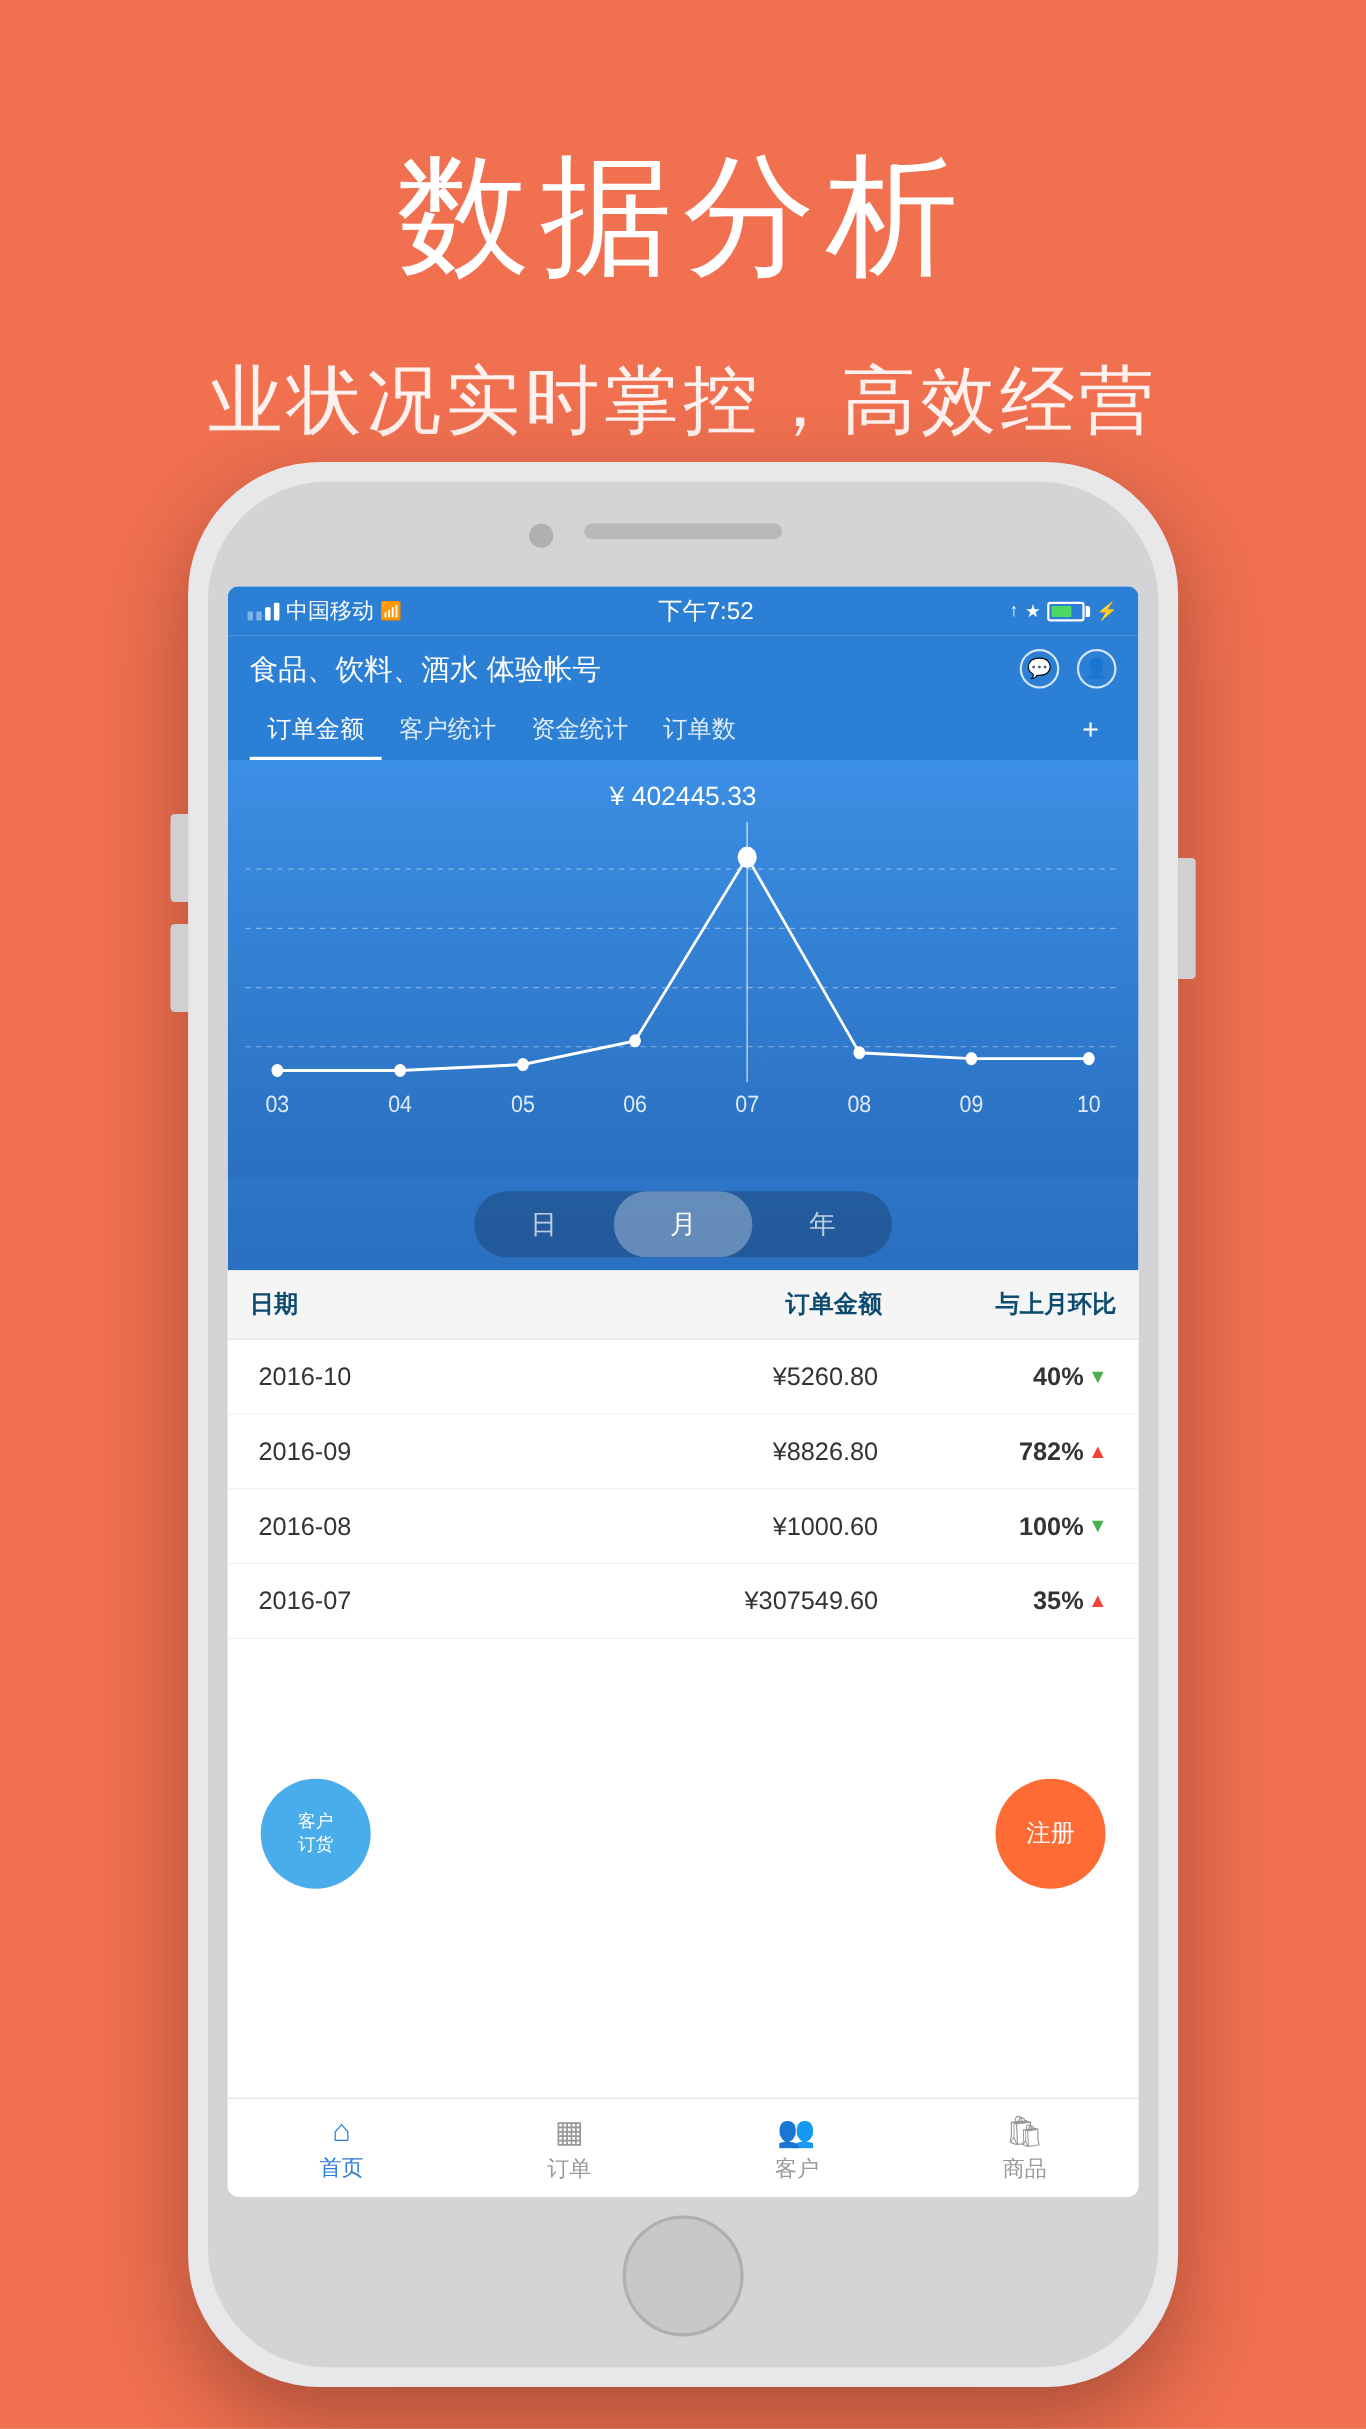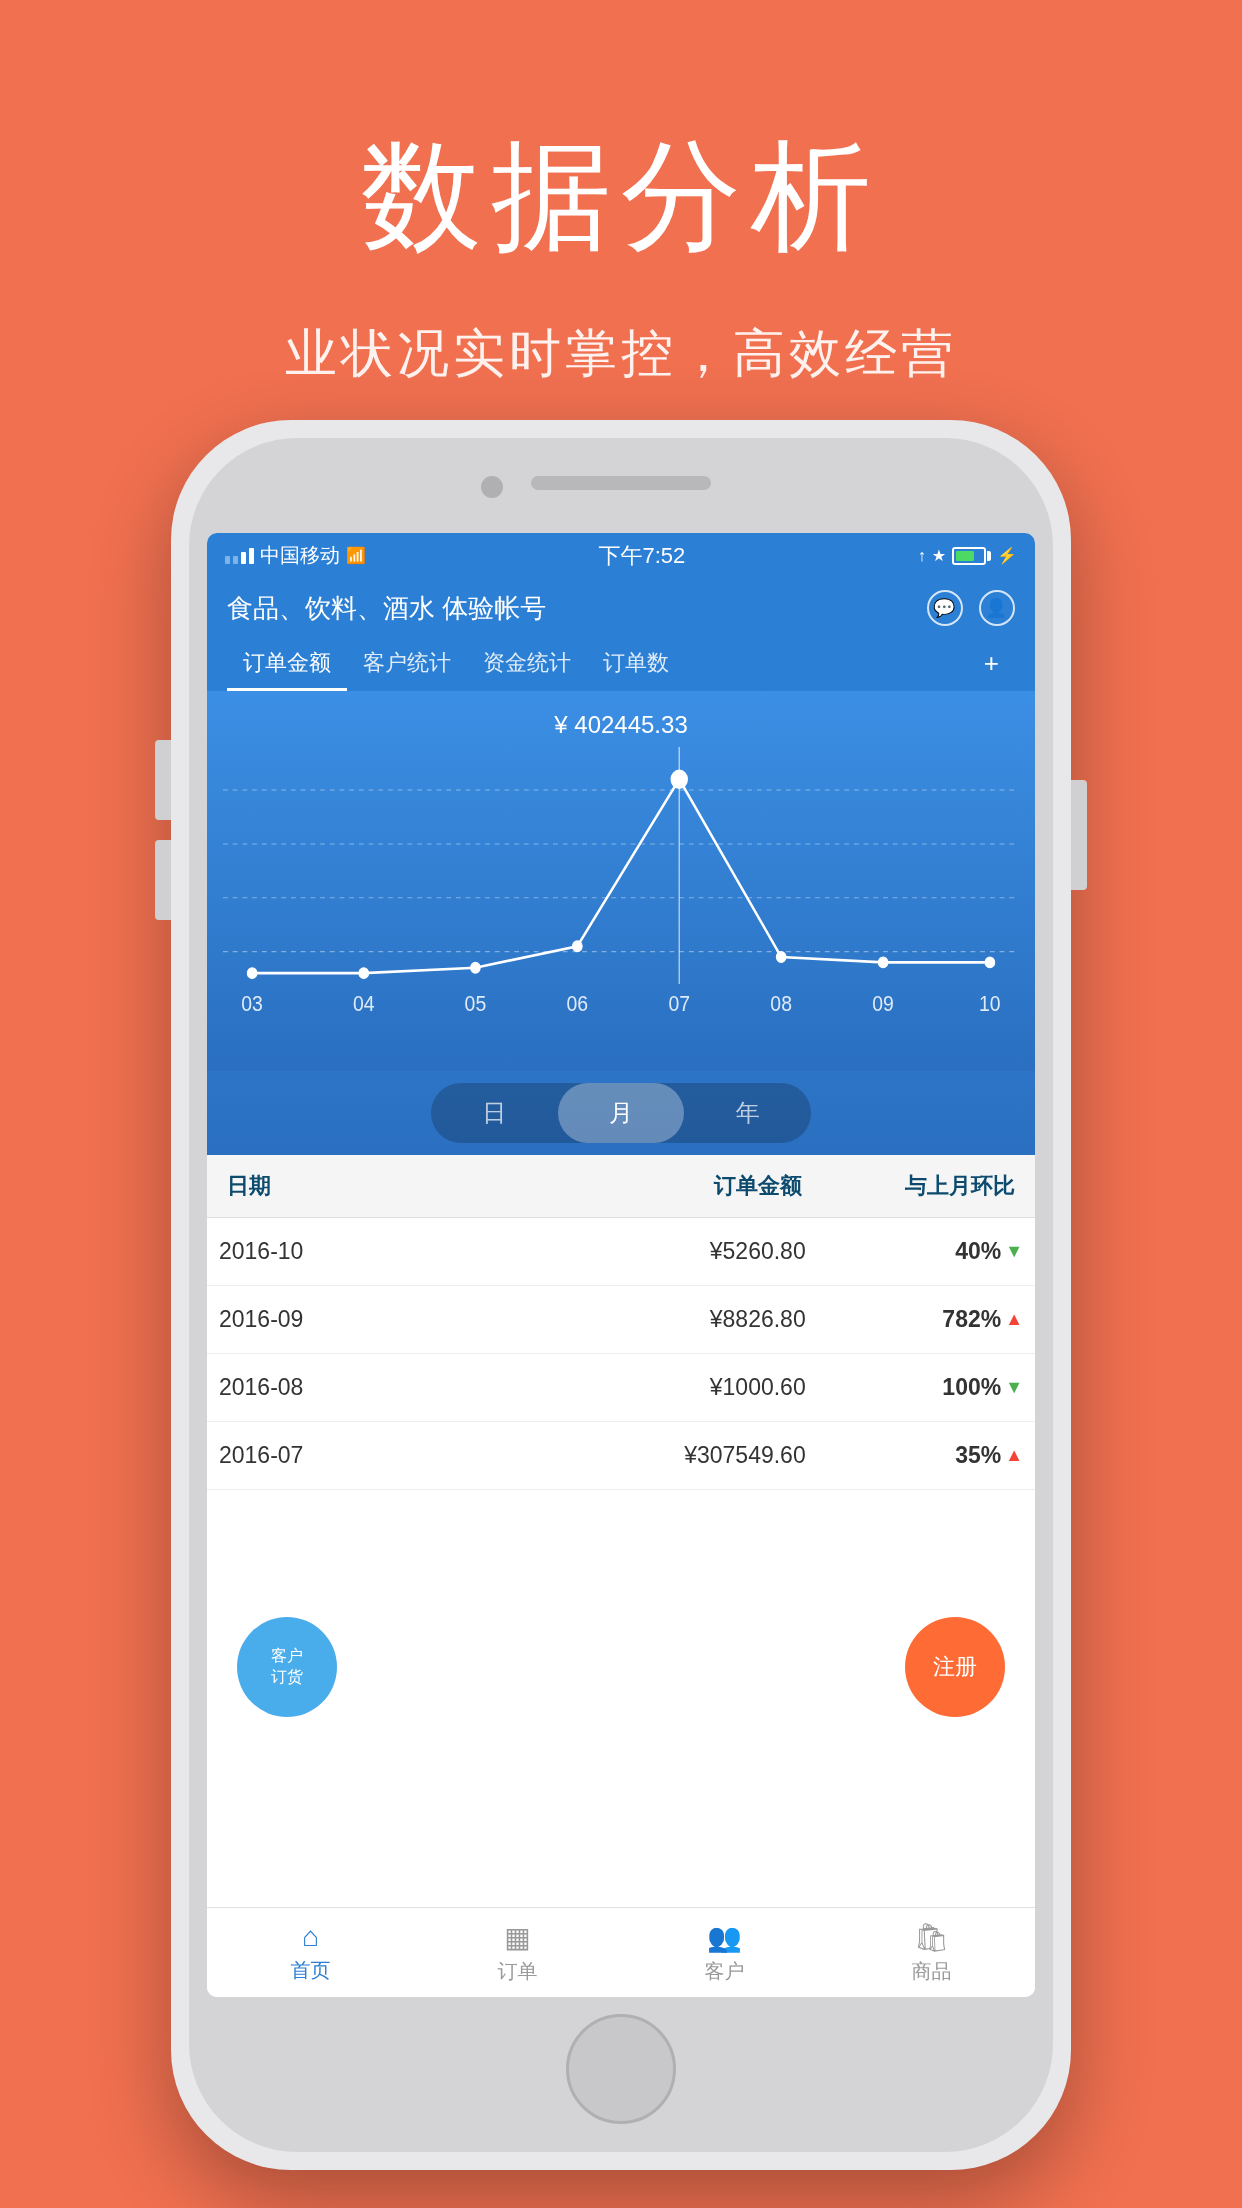--- a/index.html
+++ b/index.html
@@ -20,21 +20,21 @@
     }
 
     .hero-title {
       font-size: 120px;
       font-weight: 300;
       color: white;
       letter-spacing: 10px;
     }
 
     .hero-subtitle {
-      font-size: 52px;
+      font-size: 68px;
       font-weight: 300;
       color: rgba(255,255,255,0.9);
       margin-top: 40px;
       letter-spacing: 4px;
       text-align: center;
     }
 
     
     .phone-wrapper {
       position: absolute;
@@ -334,21 +334,21 @@
       color: #0c4a6e;
       font-weight: 700;
     }
 
     .th:nth-child(1) { flex: 1.2; }
     .th:nth-child(2) { flex: 1.5; text-align: right; }
     .th:nth-child(3) { flex: 1; text-align: right; }
 
     .table-row {
       display: flex;
-      padding: 20px 12px;
+      padding: 20px 28px;
       border-bottom: 1px solid #eeeeee;
       align-items: center;
     }
 
     .td {
       font-size: 23px;
       color: #333;
     }
 
     .td:nth-child(1) { flex: 1.2; }

